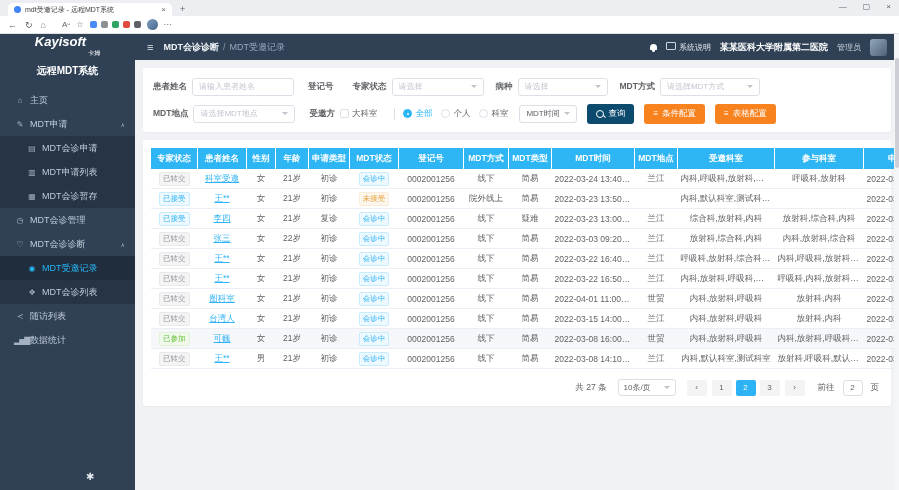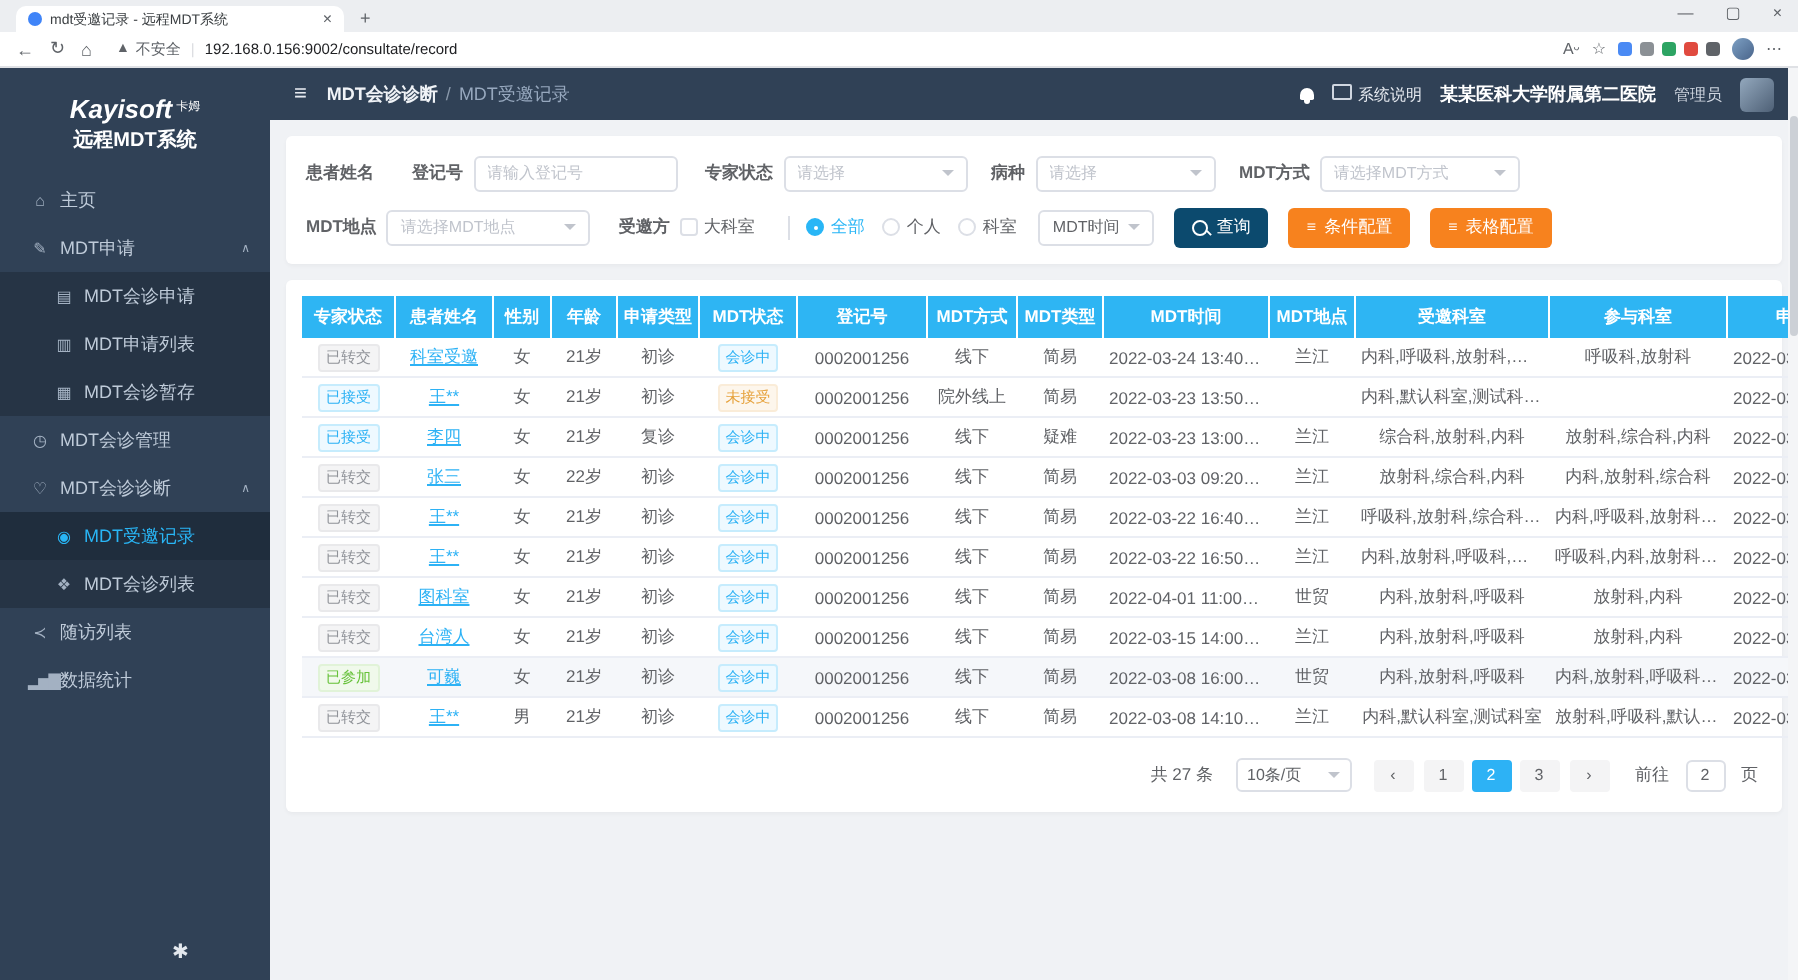--- a/index.html
+++ b/index.html
@@ -21,21 +21,21 @@
   .warn-tri{color:#5f6368;font-size:7px;margin-right:3px;}
   .url-sep{color:#dadce0;margin:0 5px;}
   .url-text{color:#202124;}
   .addr-right{display:flex;align-items:center;gap:6px;font-size:8px;color:#5f6368;margin-left:8px;}
   .ext-dot{width:7px;height:7px;border-radius:2px;display:inline-block;}
   .profile{width:11px;height:11px;border-radius:50%;background:linear-gradient(135deg,#7da0c4,#49648a);}
 
   
   .app{display:flex;height:456px;position:relative;}
   .sidebar{width:135px;background:#304156;flex-shrink:0;position:relative;color:#bfcbd9;}
-  .logo{height:28px;display:flex;align-items:flex-end;justify-content:center;}
+  .logo{height:28px;display:flex;align-items:flex-start;justify-content:center;}
   .logo-text{font-style:italic;font-weight:bold;font-size:13px;color:#fff;}
   .logo-suffix{font-size:6px;color:#fff;margin-left:2px;align-self:flex-end;margin-bottom:4px;}
   .sysname{text-align:center;font-size:10px;font-weight:bold;color:#fff;height:18px;line-height:18px;margin-bottom:8px;}
   .nav-item{height:24px;display:flex;align-items:center;padding:0 10px 0 14px;font-size:9px;cursor:pointer;}
   .ni-icon{width:11px;margin-right:5px;font-size:8px;color:#a3b1c2;text-align:center;flex-shrink:0;letter-spacing:-1px;}
   .chev{margin-left:auto;font-size:6px;color:#a3b1c2;}
   .sub .nav-item{background:#263445;padding-left:26px;}
   .nav-item.active{color:#29b6f6;background:#1f2d3d;}
   .nav-item.active .ni-icon{color:#29b6f6;}
   .gear{position:absolute;bottom:8px;left:86px;color:#e3e8ee;font-size:10px;cursor:pointer;}
@@ -133,26 +133,20 @@
       <span>—</span>
       <span>▢</span>
       <span>×</span>
     </div>
   </div>
 
   <div class="addressbar">
     <span class="nav-ic">←</span>
     <span class="nav-ic">↻</span>
     <span class="nav-ic">⌂</span>
-    <div class="urlbox">
-      <span class="warn-tri">▲</span>
-      <span>不安全</span>
-      <span class="url-sep">|</span>
-      <span class="url-text">192.168.0.156:9002/consultate/record</span>
-    </div>
     <div class="addr-right">
       <span>Aᵕ</span>
       <span>☆</span>
       <span style="display:flex;gap:4px;align-items:center;">
           <span class="ext-dot" style="background: rgb(74, 138, 244);"></span>
           <span class="ext-dot" style="background: rgb(139, 144, 149);"></span>
           <span class="ext-dot" style="background: rgb(45, 164, 99);"></span>
           <span class="ext-dot" style="background: rgb(224, 74, 63);"></span>
           <span class="ext-dot" style="background: rgb(95, 99, 104);"></span>
         </span>
@@ -239,24 +233,24 @@
           <span class="role">管理员</span>
           <span class="avatar"></span>
         </div>
       </header>
 
       <div class="content">
 
         <div class="card filter-card">
           <div class="frow">
             <span class="flabel">患者姓名</span>
+            <div class="finput" style="width:102px;">
+              <span class="ph">请输入患者姓名</span>
+            </div>
             <span class="flabel" style="margin-left:14px;">登记号</span>
-            <div class="finput" style="width:102px;">
-              <span class="ph">请输入登记号</span>
-            </div>
             <span class="flabel" style="margin-left:14px;">专家状态</span>
             <div class="finput" style="width:92px;">
               <span class="ph">请选择</span>
               <span class="caret"></span>
             </div>
             <span class="flabel" style="margin-left:12px;">病种</span>
             <div class="finput" style="width:90px;">
               <span class="ph">请选择</span>
               <span class="caret"></span>
             </div>

